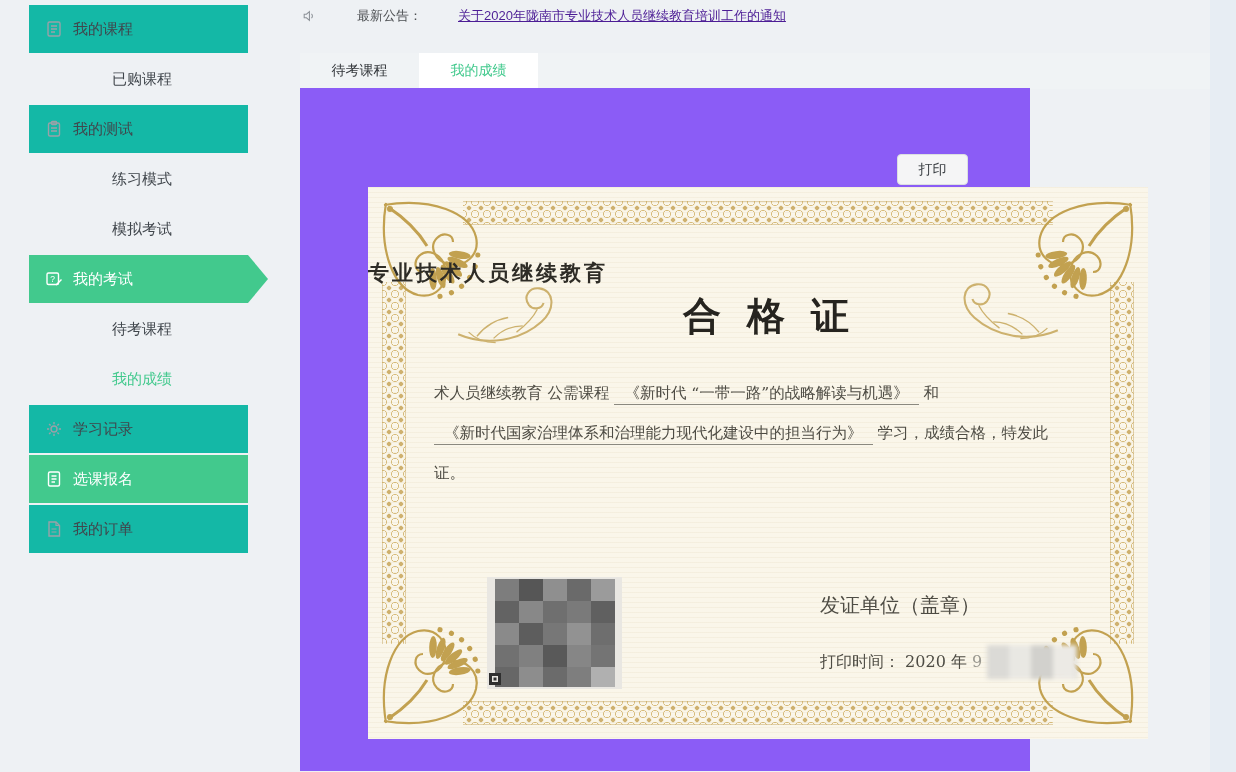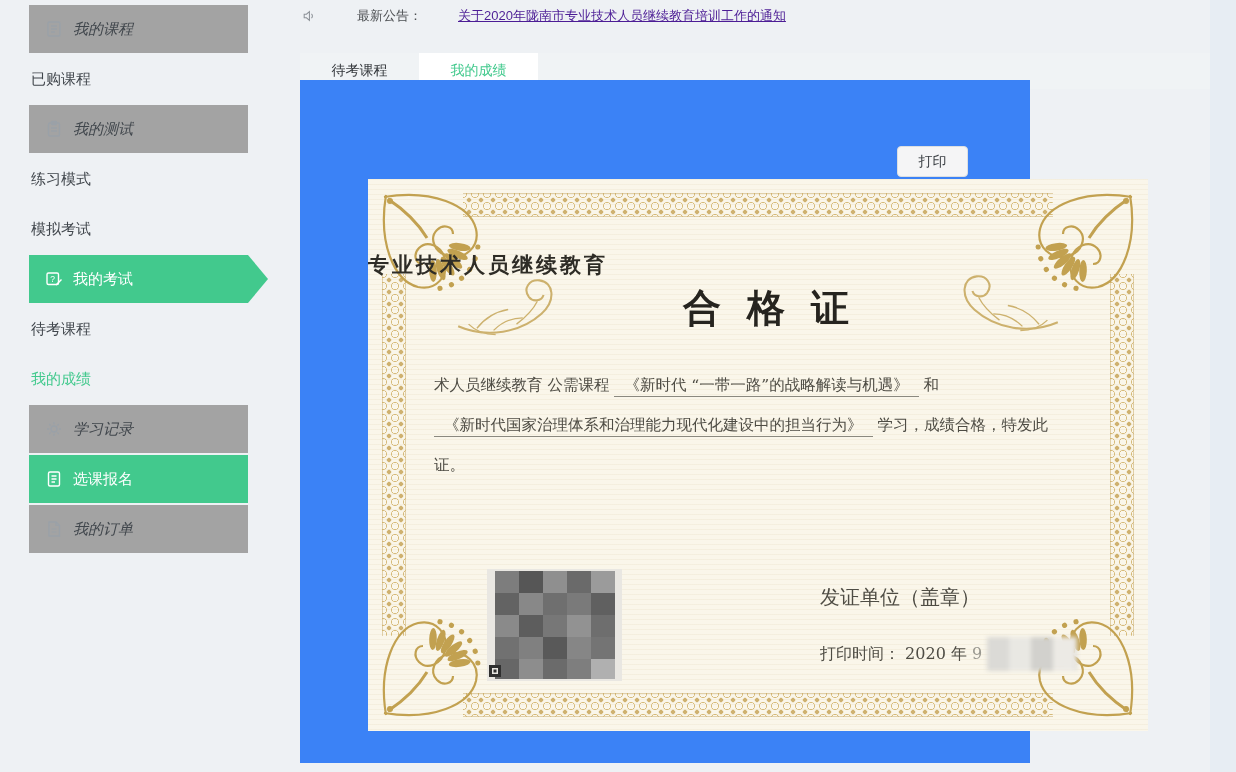--- a/index.html
+++ b/index.html
@@ -8,41 +8,41 @@
     font-family:"Liberation Sans","DejaVu Sans",sans-serif;
     background:#eef1f4;
     position:relative;
     color:#3c4045;
   }
 
   
   .sidebar { position:absolute; left:0; top:0; width:248px; height:100%; padding-top:5px;
              display:flex; flex-direction:column; gap:2px; }
   .sb-item { height:48px; display:flex; align-items:center; font-size:15px; cursor:pointer; }
-  .sb-item.group { margin-left:29px; background:#a3a3a3; padding-left:16px; color:#40464c;font-style:italic; }
-  .sb-item.sub   { padding-left:31px; color:#40464c; }
+  .sb-item.group { margin-left:29px; background:#14b8a6; padding-left:16px; color:#40464c; }
+  .sb-item.sub   { padding-left:112px; color:#40464c; }
   .sb-item.green { margin-left:29px; background:#42c98d; color:#fff; padding-left:16px; }
   .sb-item.arrow { width:239px; clip-path:polygon(0 0, 219px 0, 100% 50%, 219px 100%, 0 100%); }
   .sb-item.green-text { color:#42c98d; }
   .sb-ico { width:18px; height:18px; margin-right:10px; flex:0 0 18px; display:inline-flex; }
   .sb-ico svg { width:18px; height:18px; }
 
   
   .announce { position:absolute; left:302px; top:7px; display:flex; align-items:center;
               font-size:13px; color:#4c4f52;gap:36px; }
   .announce .spk { width:14px; height:14px; margin-right:5px; display:inline-flex; }
   .announce a { color:#4c1d95; text-decoration:underline; cursor:pointer; }
 
   .tabstrip { position:absolute; left:300px; top:53px; width:910px; height:36px;
               background:#f0f3f5; display:flex; }
   .tab { width:119px; height:36px; display:flex; align-items:center; justify-content:center;
          font-size:14px; color:#33373b; cursor:pointer; }
   .tab.active { background:#fff; color:#42c98d; }
 
-  .panel { position:absolute; left:300px; top:80px; width:730px; height:683px; background:#3b82f6; }
+  .panel { position:absolute; left:300px; top:88px; width:730px; height:683px; background:#8b5cf6; }
 
   .print-btn { position:absolute; right:62px; top:66px; width:71px; height:31px;
                background:#f5f5f6; border:1px solid #dcdfe1; border-radius:4px;
                font-size:14px; color:#3c4045; display:flex; align-items:center; justify-content:center;
                cursor:pointer; font-family:inherit; }
 
   .right-gap { position:absolute; right:0; top:0; width:26px; height:100%; background:#e7edf3; }
 
   
   .cert { position:absolute; left:68px; top:99px; width:780px; height:552px;

